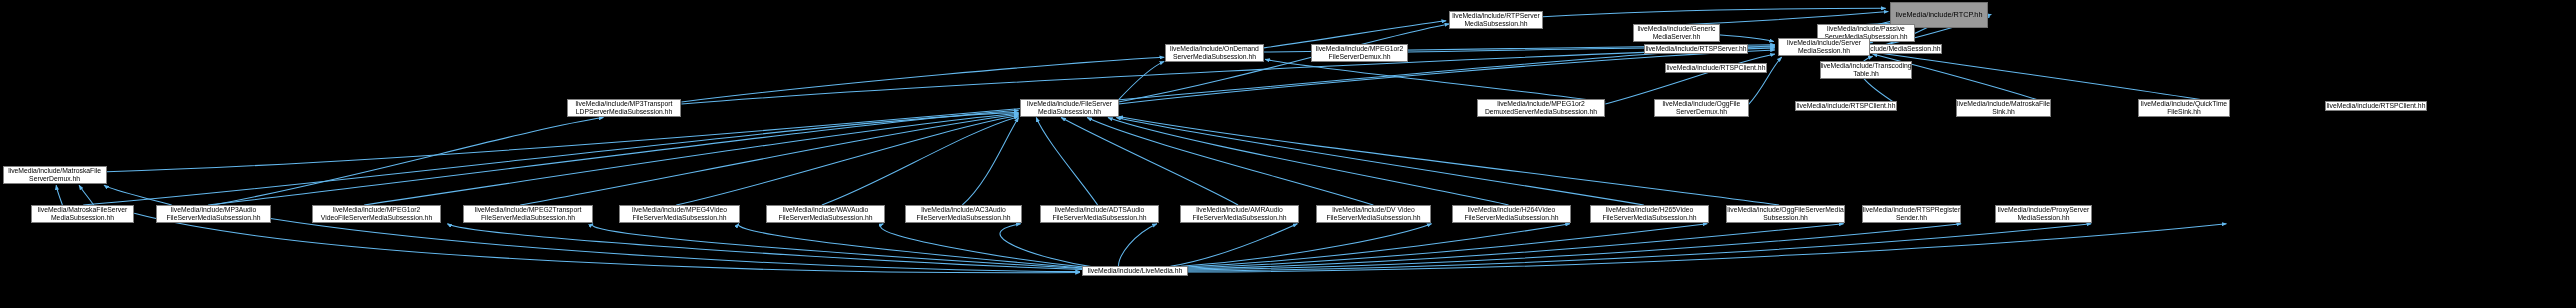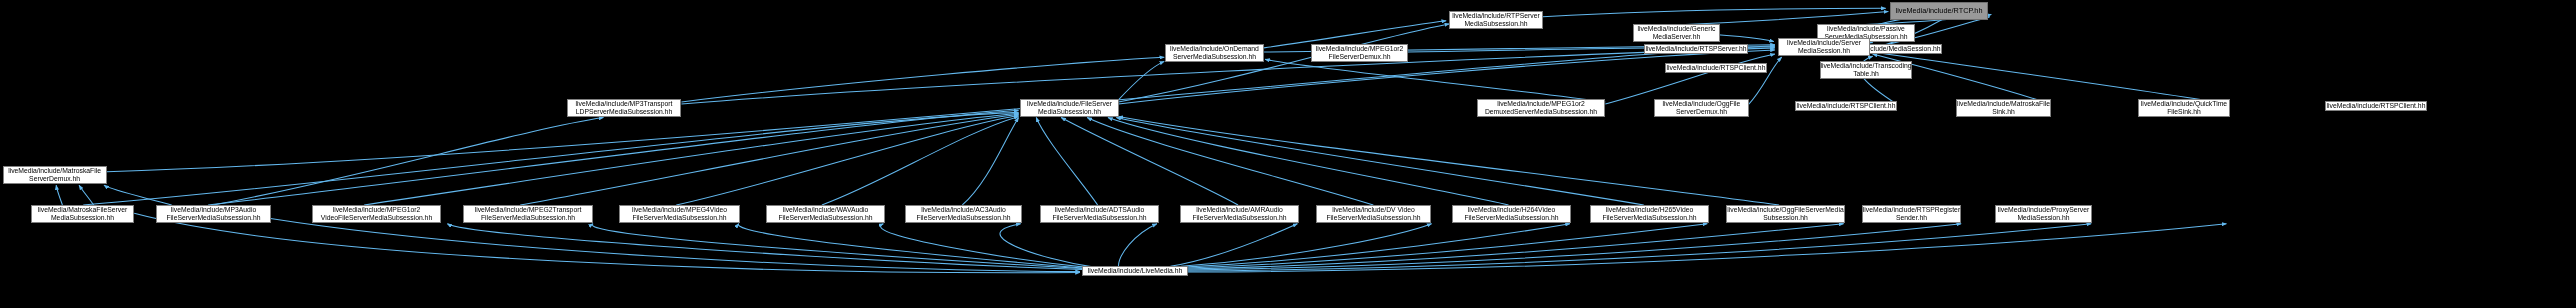--- a/index.html
+++ b/index.html
@@ -108,21 +108,21 @@
       <path d="M2284,517 C2800,505 3300,455 3544,430"></path>
       <path d="M2284,519 C2900,510 3500,460 3770,430"></path>
       <path d="M2284,521 C3000,515 3700,465 4020,430"></path>
       <path d="M2284,523 C3100,520 3900,470 4280,430"></path>
       <path d="M520,420 C900,480 1600,520 2076,522"></path>
       <path d="M258,410 C600,500 1500,528 2076,524"></path>
     </g>
   </svg>
 
   <div id="nodes">
-      <div class="node root" style="left: 1890px; top: 1.6px; width: 98px; height: 18px;">
+      <div class="node root" style="left: 1890px; top: 1.6px; width: 98px; height: 26px;">
         <span>liveMedia/include/RTCP.hh</span>
       </div>
       <div class="node" style="left: 1449px; top: 11.4px; width: 94px; height: 17.7px;">
         <span>liveMedia/include/RTPServer<br>MediaSubsession.hh</span>
       </div>
       <div class="node" style="left: 1633px; top: 24.4px; width: 87px; height: 17.7px;">
         <span>liveMedia/include/Generic<br>MediaServer.hh</span>
       </div>
       <div class="node" style="left: 1817px; top: 24.4px; width: 98px; height: 17.7px;">
         <span>liveMedia/include/Passive<br>ServerMediaSubsession.hh</span>

